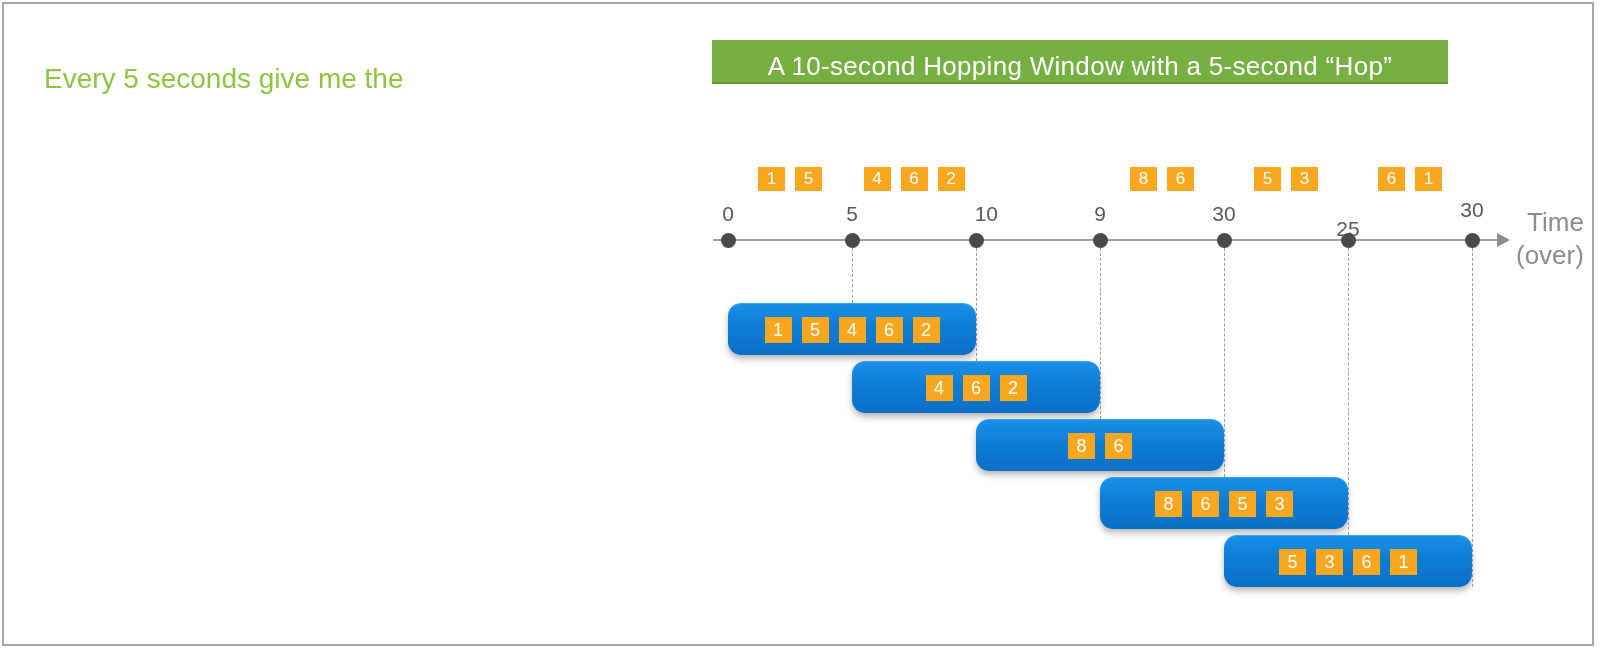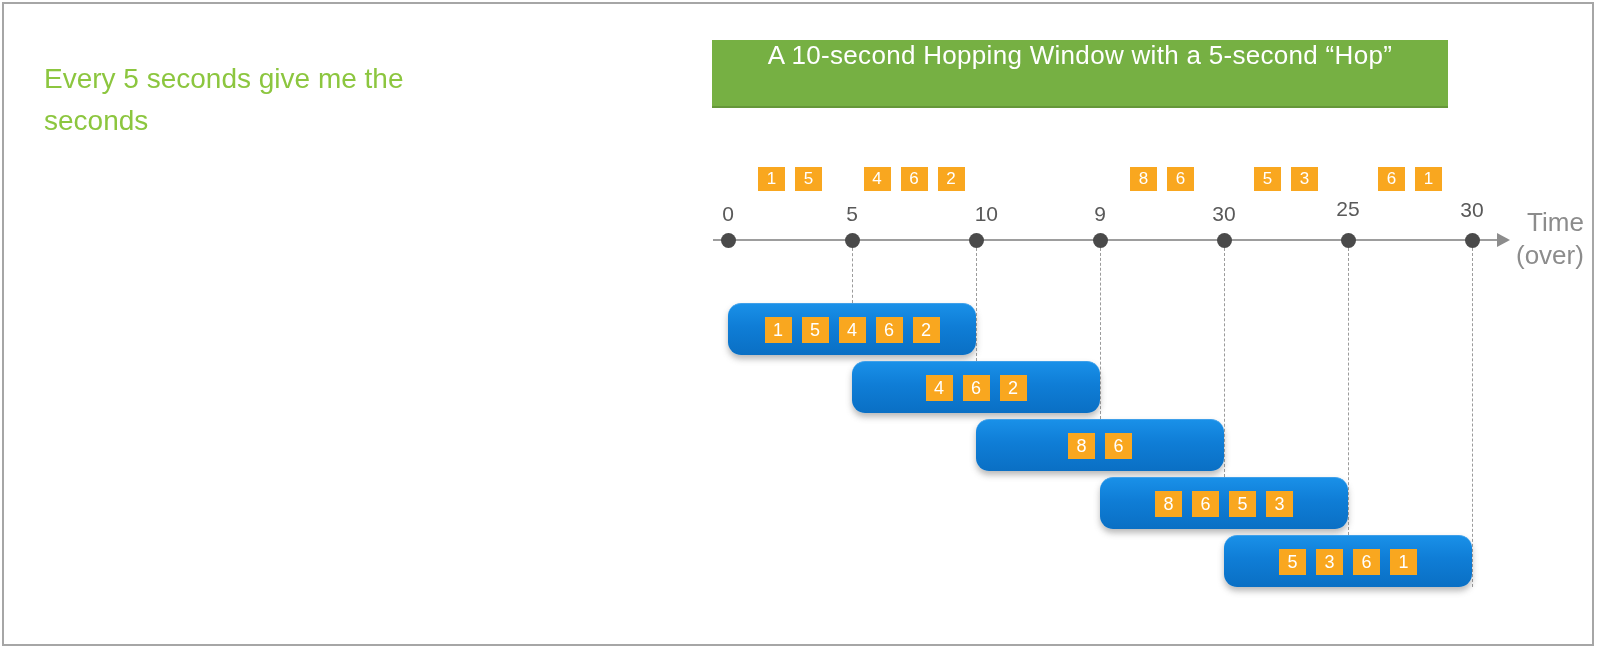--- a/index.html
+++ b/index.html
@@ -9,24 +9,24 @@
   }
   #frame{
     position:absolute;left:2px;top:2px;right:8px;bottom:6px;
     border:2px solid #a6a6a6;pointer-events:none;
   }
   
   #headline{position:absolute;left:44px;top:58px;width:600px;}
   .headline-line{font-size:28px;line-height:42px;font-weight:400;color:#8CC63F;}
   
   #banner{
-    position:absolute;left:712px;top:40px;width:736px;height:68px;
+    position:absolute;left:712px;top:40px;width:736px;height:44px;
     background:#76B043;border-bottom:2px solid rgba(0,0,0,0.14);
     color:#ffffff;font-size:26px;font-weight:300;letter-spacing:.3px;
-    display:flex;align-items:flex-start;justify-content:center;box-sizing:border-box;
+    display:flex;align-items:flex-end;justify-content:center;box-sizing:border-box;
   }
   
   .tick-label{position:absolute;width:44px;text-align:center;font-size:21px;font-weight:300;color:#595959;}
   .tick-dot{position:absolute;width:15px;height:15px;border-radius:50%;background:#4A4A4A;}
   #axis-line{position:absolute;left:713px;top:239px;width:786px;height:2px;background:#9D9D9D;}
   #axis-arrowhead{
     position:absolute;left:1497px;top:233px;width:0;height:0;
     border-left:13px solid #8C8C8C;border-top:7px solid transparent;border-bottom:7px solid transparent;
   }
   #time-label{position:absolute;left:1516px;top:206px;color:#8C8C8C;font-size:26px;font-weight:300;line-height:33px;text-align:right;}
@@ -51,21 +51,20 @@
   }
 </style>
 </head>
 <body>
 
 <div id="canvas">
   <div id="frame"></div>
 
   <div id="headline">
     <div class="headline-line">Every 5 seconds give me the</div>
-    <div class="headline-line">seconds</div>
   </div>
 
   <div id="banner">
     <span>A 10-second Hopping Window with a 5-second “Hop”</span>
   </div>
 
   <div id="diagram">
     <div id="axis-line"></div>
     <div id="axis-arrowhead"></div>
     <div id="time-label">
@@ -82,21 +81,21 @@
       <div class="tick-label" style="left: 706px; top: 202px;">0</div>
       <div class="tick-dot" style="left: 720.5px; top: 232.5px;"></div>
       <div class="tick-label" style="left: 830px; top: 202px;">5</div>
       <div class="tick-dot" style="left: 844.5px; top: 232.5px;"></div>
       <div class="tick-label" style="left: 954px; top: 202px; text-align: right;">10</div>
       <div class="tick-dot" style="left: 968.5px; top: 232.5px;"></div>
       <div class="tick-label" style="left: 1078px; top: 202px;">9</div>
       <div class="tick-dot" style="left: 1092.5px; top: 232.5px;"></div>
       <div class="tick-label" style="left: 1202px; top: 202px;">30</div>
       <div class="tick-dot" style="left: 1216.5px; top: 232.5px;"></div>
-      <div class="tick-label" style="left: 1326px; top: 197px;">25</div>
+      <div class="tick-label" style="left: 1326px; top: 217px;">25</div>
       <div class="tick-dot" style="left: 1340.5px; top: 232.5px;"></div>
       <div class="tick-label" style="left: 1450px; top: 198px;">30</div>
       <div class="tick-dot" style="left: 1464.5px; top: 232.5px;"></div>
       <div class="event-box" style="left: 758px;">1</div>
       <div class="event-box" style="left: 795px;">5</div>
       <div class="event-box" style="left: 863.5px;">4</div>
       <div class="event-box" style="left: 900.5px;">6</div>
       <div class="event-box" style="left: 937.5px;">2</div>
       <div class="event-box" style="left: 1130px;">8</div>
       <div class="event-box" style="left: 1167px;">6</div>

